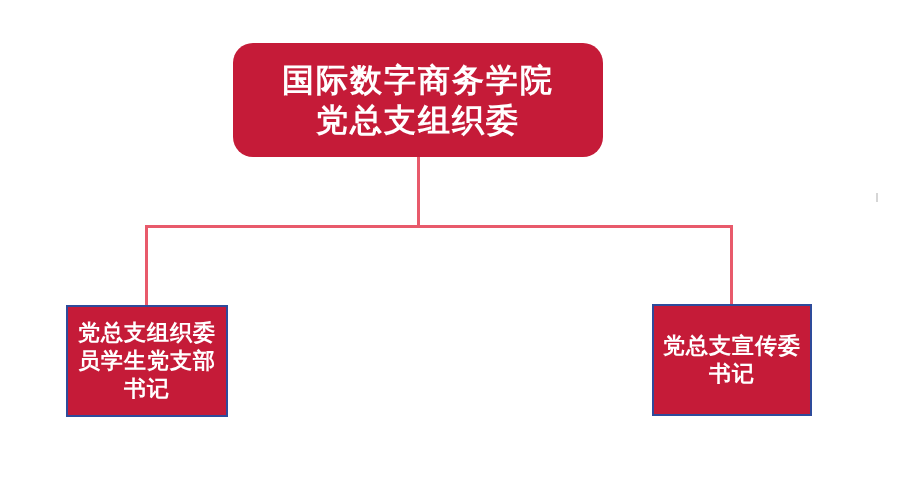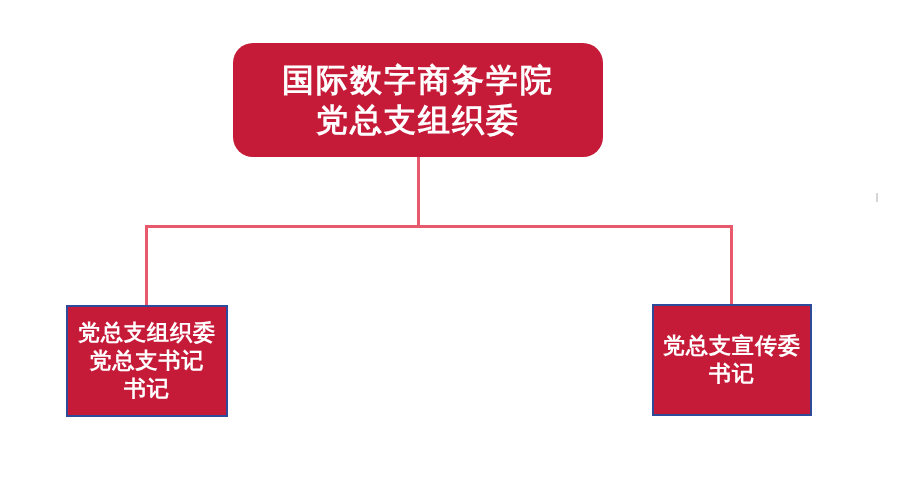--- a/index.html
+++ b/index.html
@@ -54,21 +54,21 @@
   <div class="conn conn-v-left"></div>
   <div class="conn conn-v-right"></div>
 
   <div class="node root-node">
     <span class="line">国际数字商务学院</span>
     <span class="line">党总支组织委</span>
   </div>
 
   <div class="node child-node child-left">
     <span class="line">党总支组织委</span>
-    <span class="line">党总支书记</span>
+    <span class="line">员学生党支部</span>
     <span class="line">书记</span>
   </div>
 
   <div class="node child-node child-right">
     <span class="line">党总支宣传委</span>
     <span class="line">书记</span>
   </div>
 
   <div class="stray-mark"></div>
 

